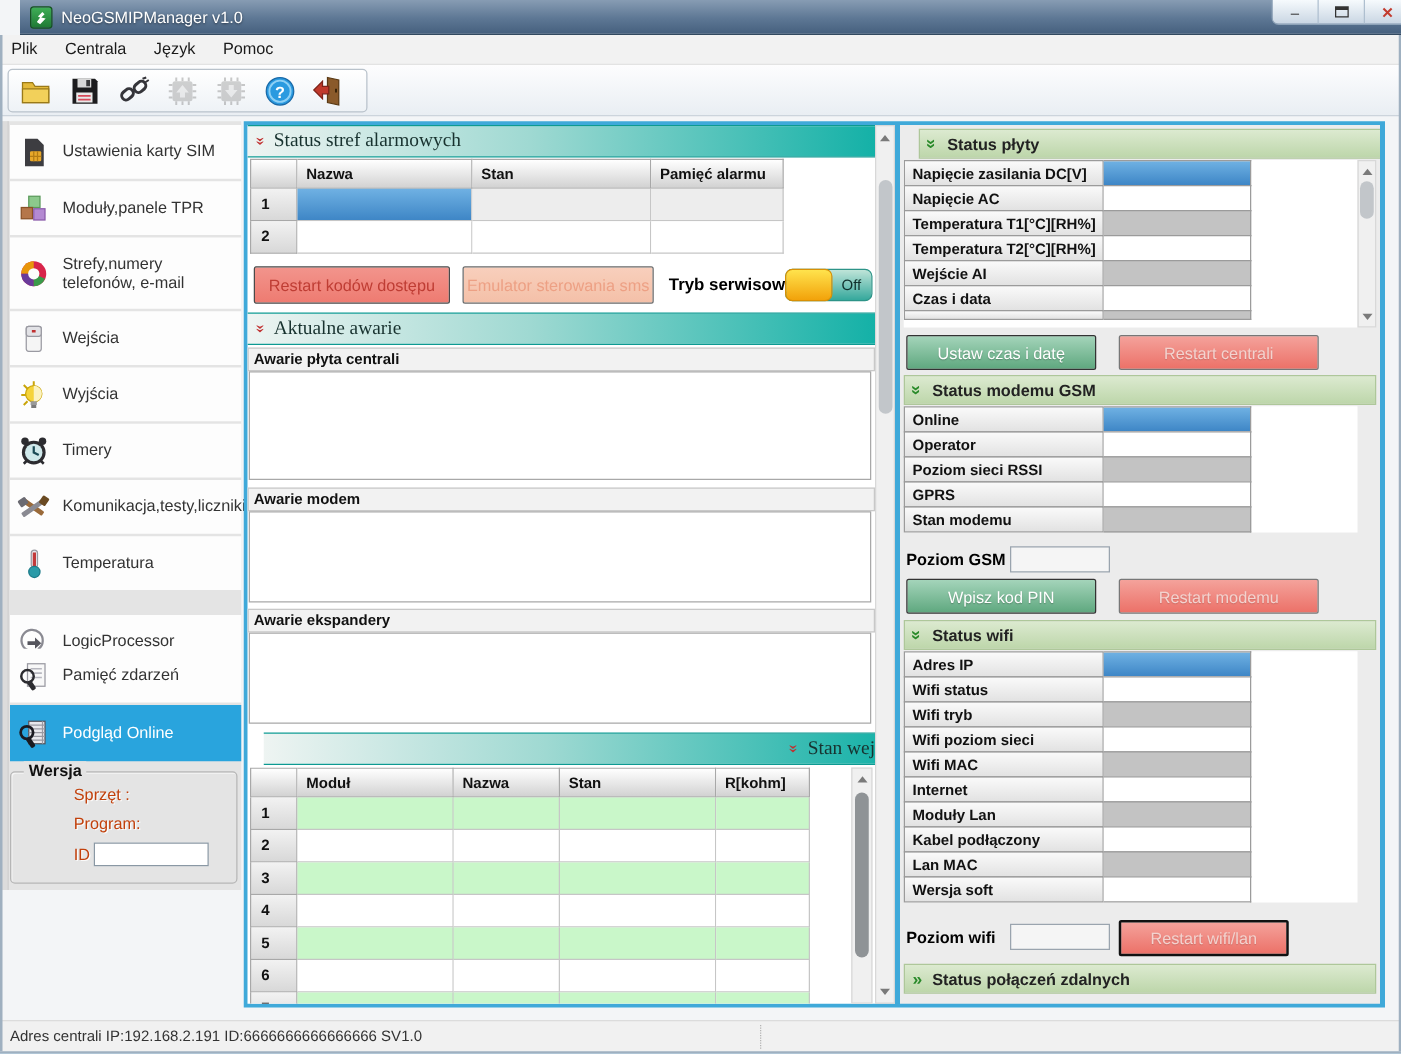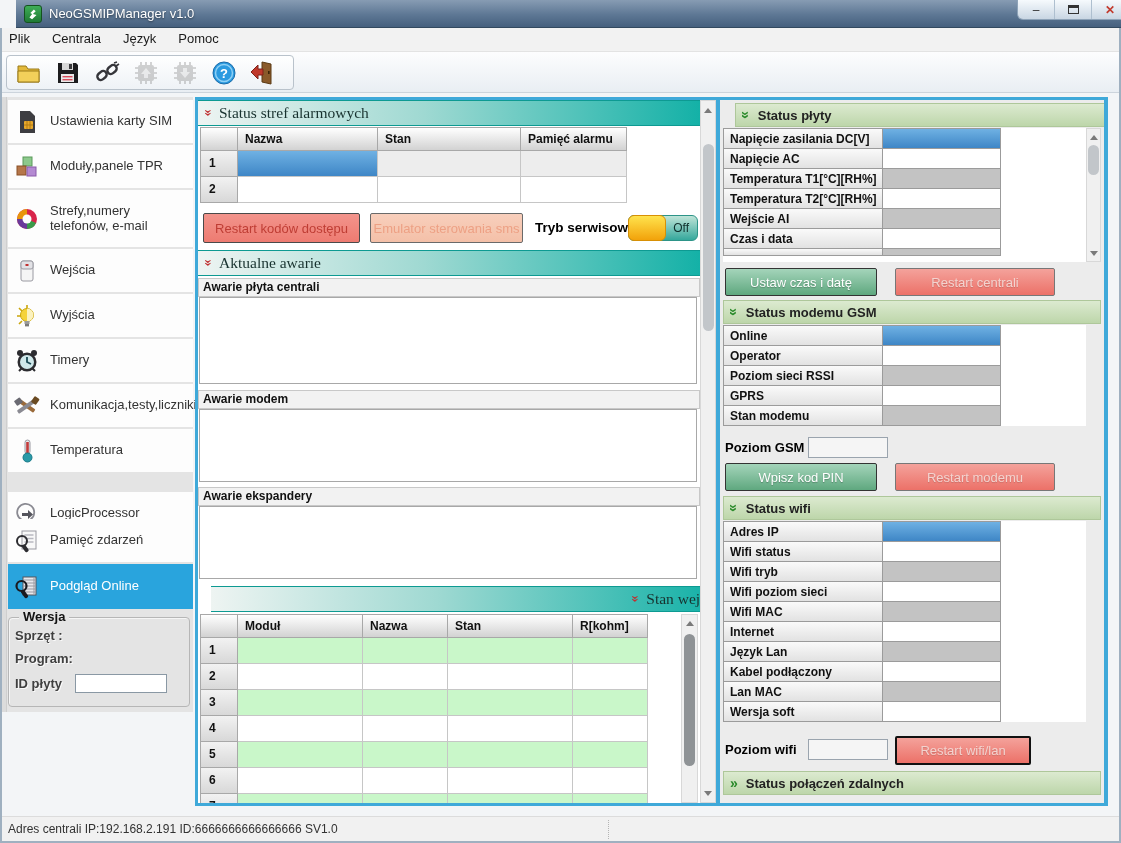--- a/index.html
+++ b/index.html
@@ -50,21 +50,21 @@
   .side-item { left:8px; width:185px; background:#fdfdfd; display:flex; align-items:center; gap:9px;
     padding:0 5px; cursor:pointer; }
   .side-item .icn { width:28px; height:28px; flex:none; display:flex; align-items:center; justify-content:center; }
   .side-item .icn svg { width:26px; height:26px; }
   .side-item .lbl { font-size:13px; color:#333; line-height:1.15; }
   .side-item.selected { background:#29a4dd; }
   .side-item.selected .lbl { color:#fff; }
   .version-box { left:8px; top:520px; width:182px; height:90px; border:1px solid #b6b6b6; border-radius:4px;
     box-shadow:inset 1px 1px 0 #f5f5f5; }
   .version-title { left:10px; top:-9px; padding:0 4px; background:#e4e4e4; font-size:13px; font-weight:bold; color:#111; }
-  .emb { font-size:13px; font-weight:bold; color:#404040; text-shadow:1px 1px 0 #fafafa; }
+  .emb { font-size:13px; font-weight:normal; color:#c2410c; text-shadow:1px 1px 0 #fafafa;margin-left:44px; }
   .id-input { width:92px; height:19px; border:1px solid #8a98a4; background:#fff; }
 
   
   .frame { left:195px; top:97px; width:913px; height:709px; background:#3fa9d9; }
   .mid { left:3px; top:3px; width:502px; height:703px; background:#fff; overflow:hidden; }
   .rightp { left:525px; top:3px; width:384px; height:703px; background:#ececec; overflow:hidden; }
 
   
   .theader { width:502px; height:26px; background:linear-gradient(90deg,#eef4f2,#9fd9d2 45%,#14b1a7);
     border-top:1px solid #0d9a92; border-bottom:1px solid #0d9a92; display:flex; align-items:center;
@@ -608,21 +608,21 @@
         </div>
       <div class="srow">
           <div class="gl">Wifi MAC</div>
           <div class="gv v-gray"></div>
         </div>
       <div class="srow">
           <div class="gl">Internet</div>
           <div class="gv v-white"></div>
         </div>
       <div class="srow">
-          <div class="gl">Język Lan</div>
+          <div class="gl">Moduły Lan</div>
           <div class="gv v-gray"></div>
         </div>
       <div class="srow">
           <div class="gl">Kabel podłączony</div>
           <div class="gv v-white"></div>
         </div>
       <div class="srow">
           <div class="gl">Lan MAC</div>
           <div class="gv v-gray"></div>
         </div>

